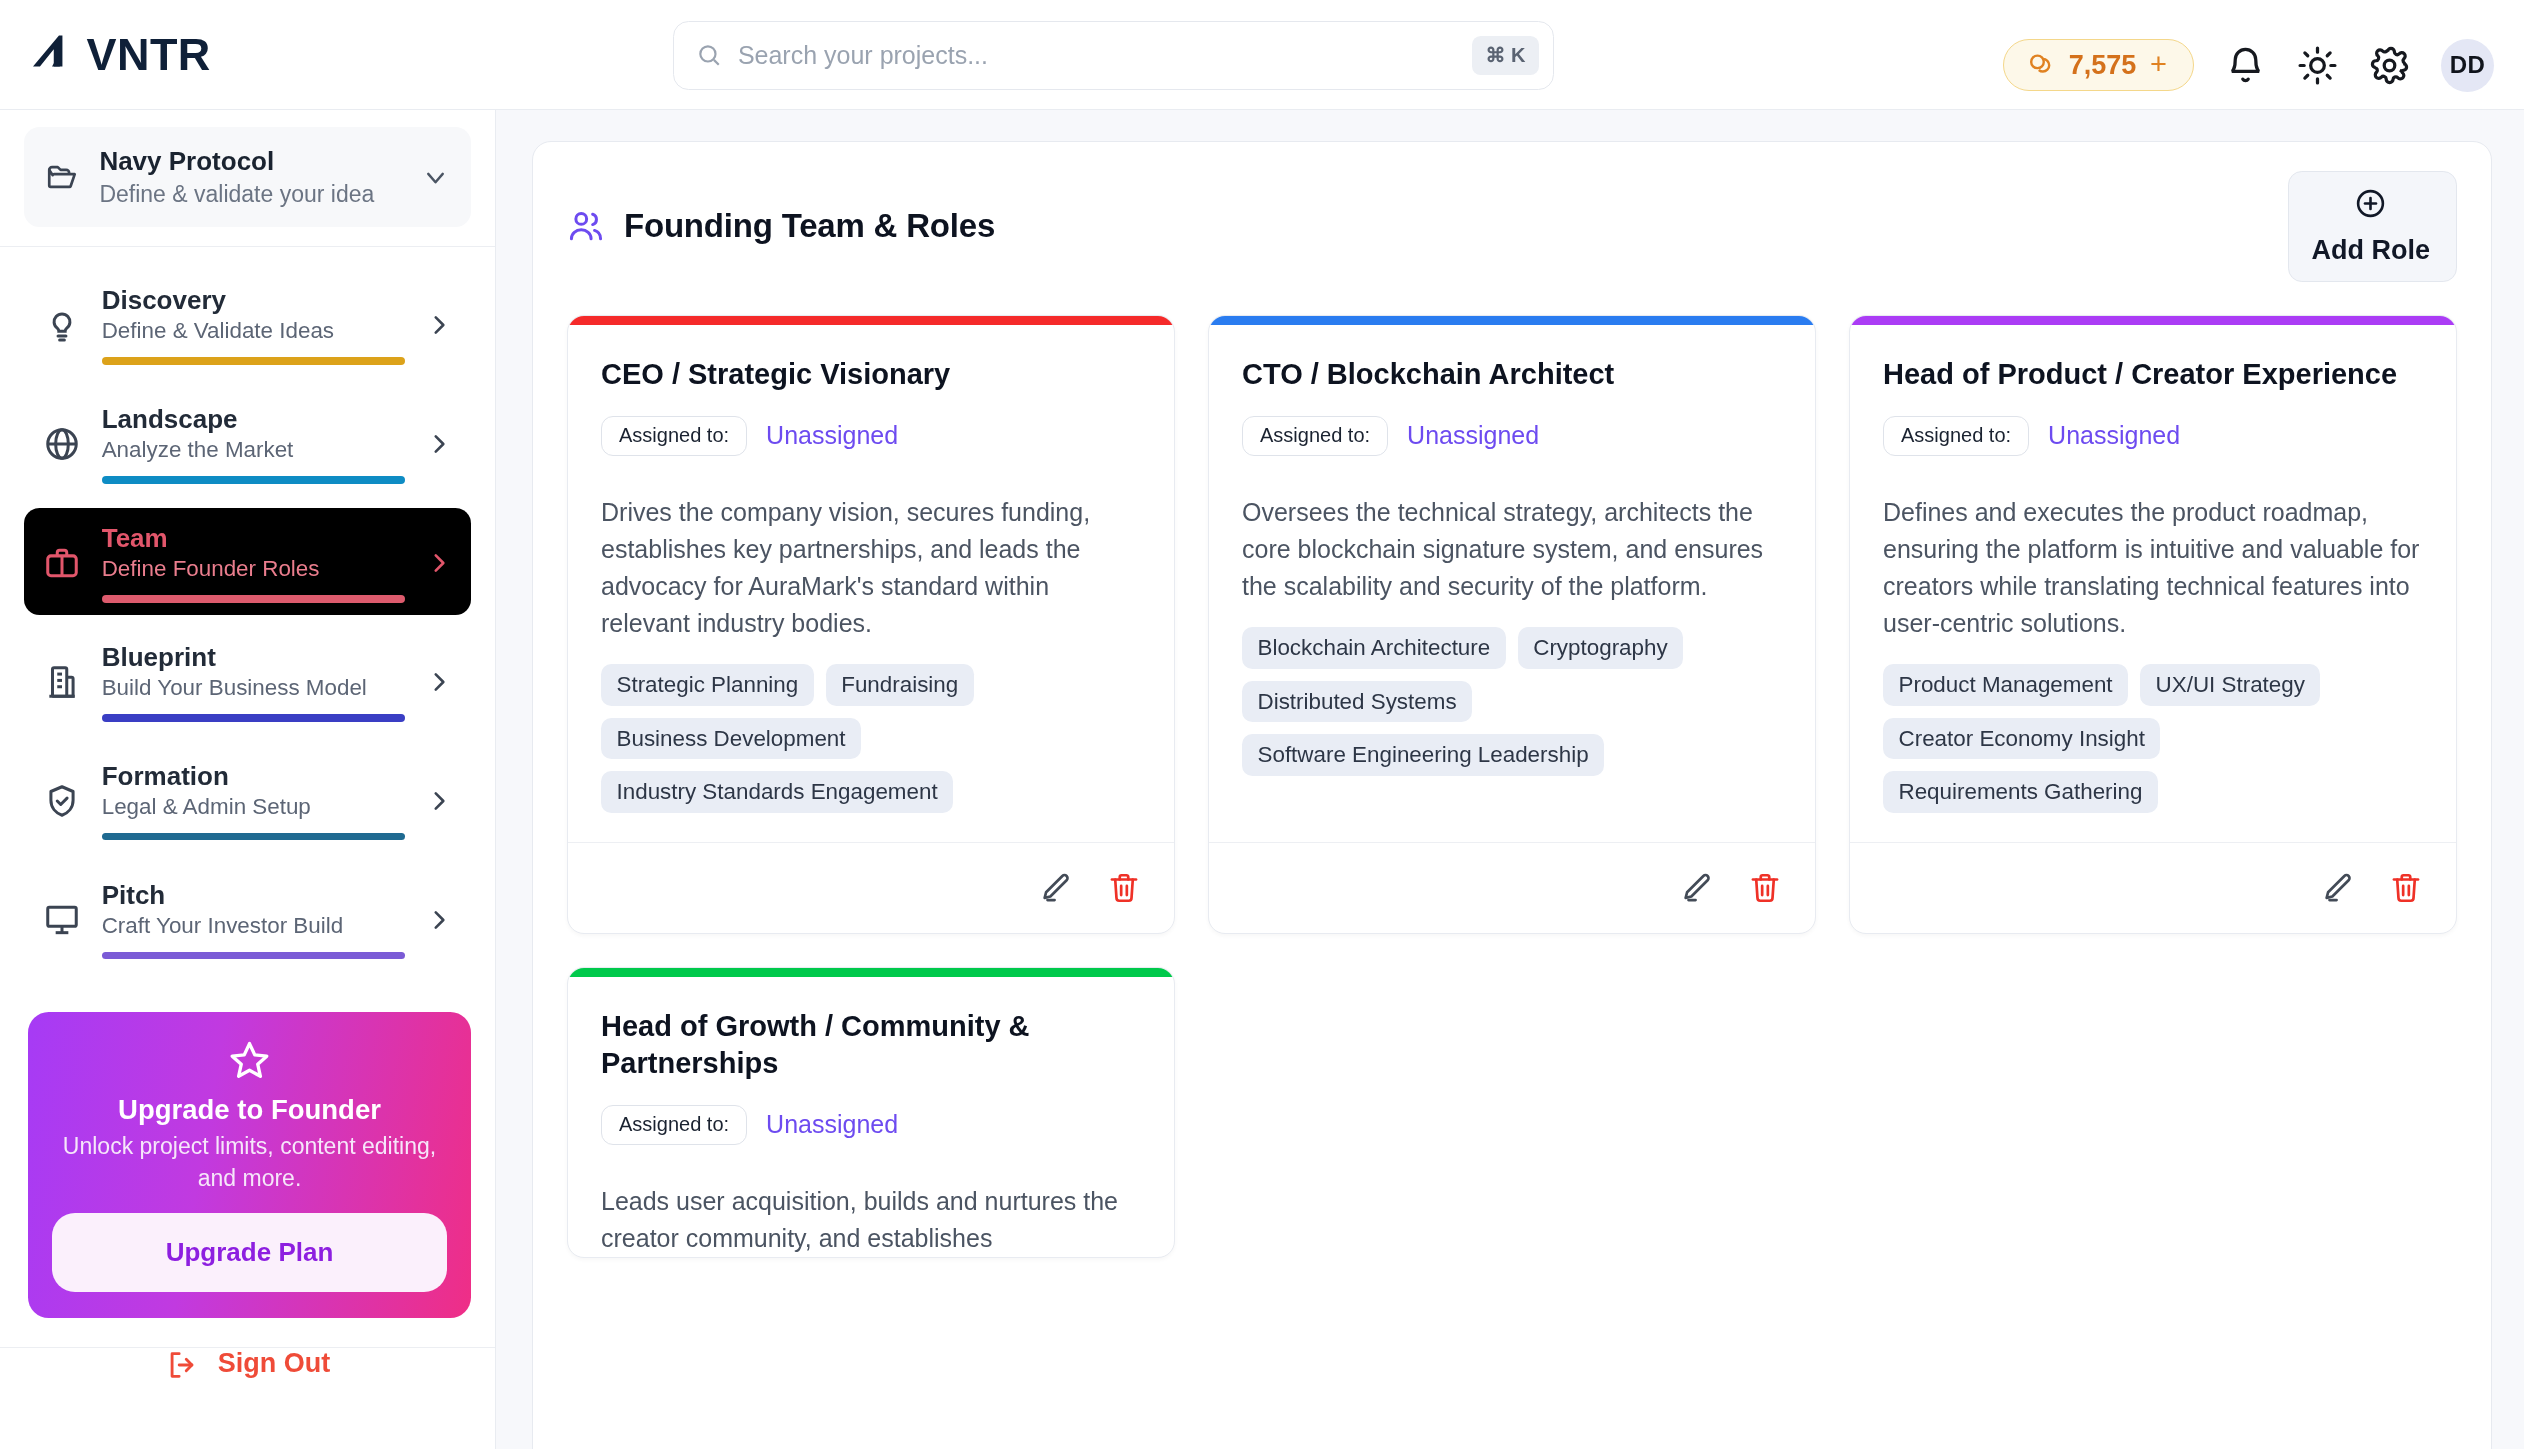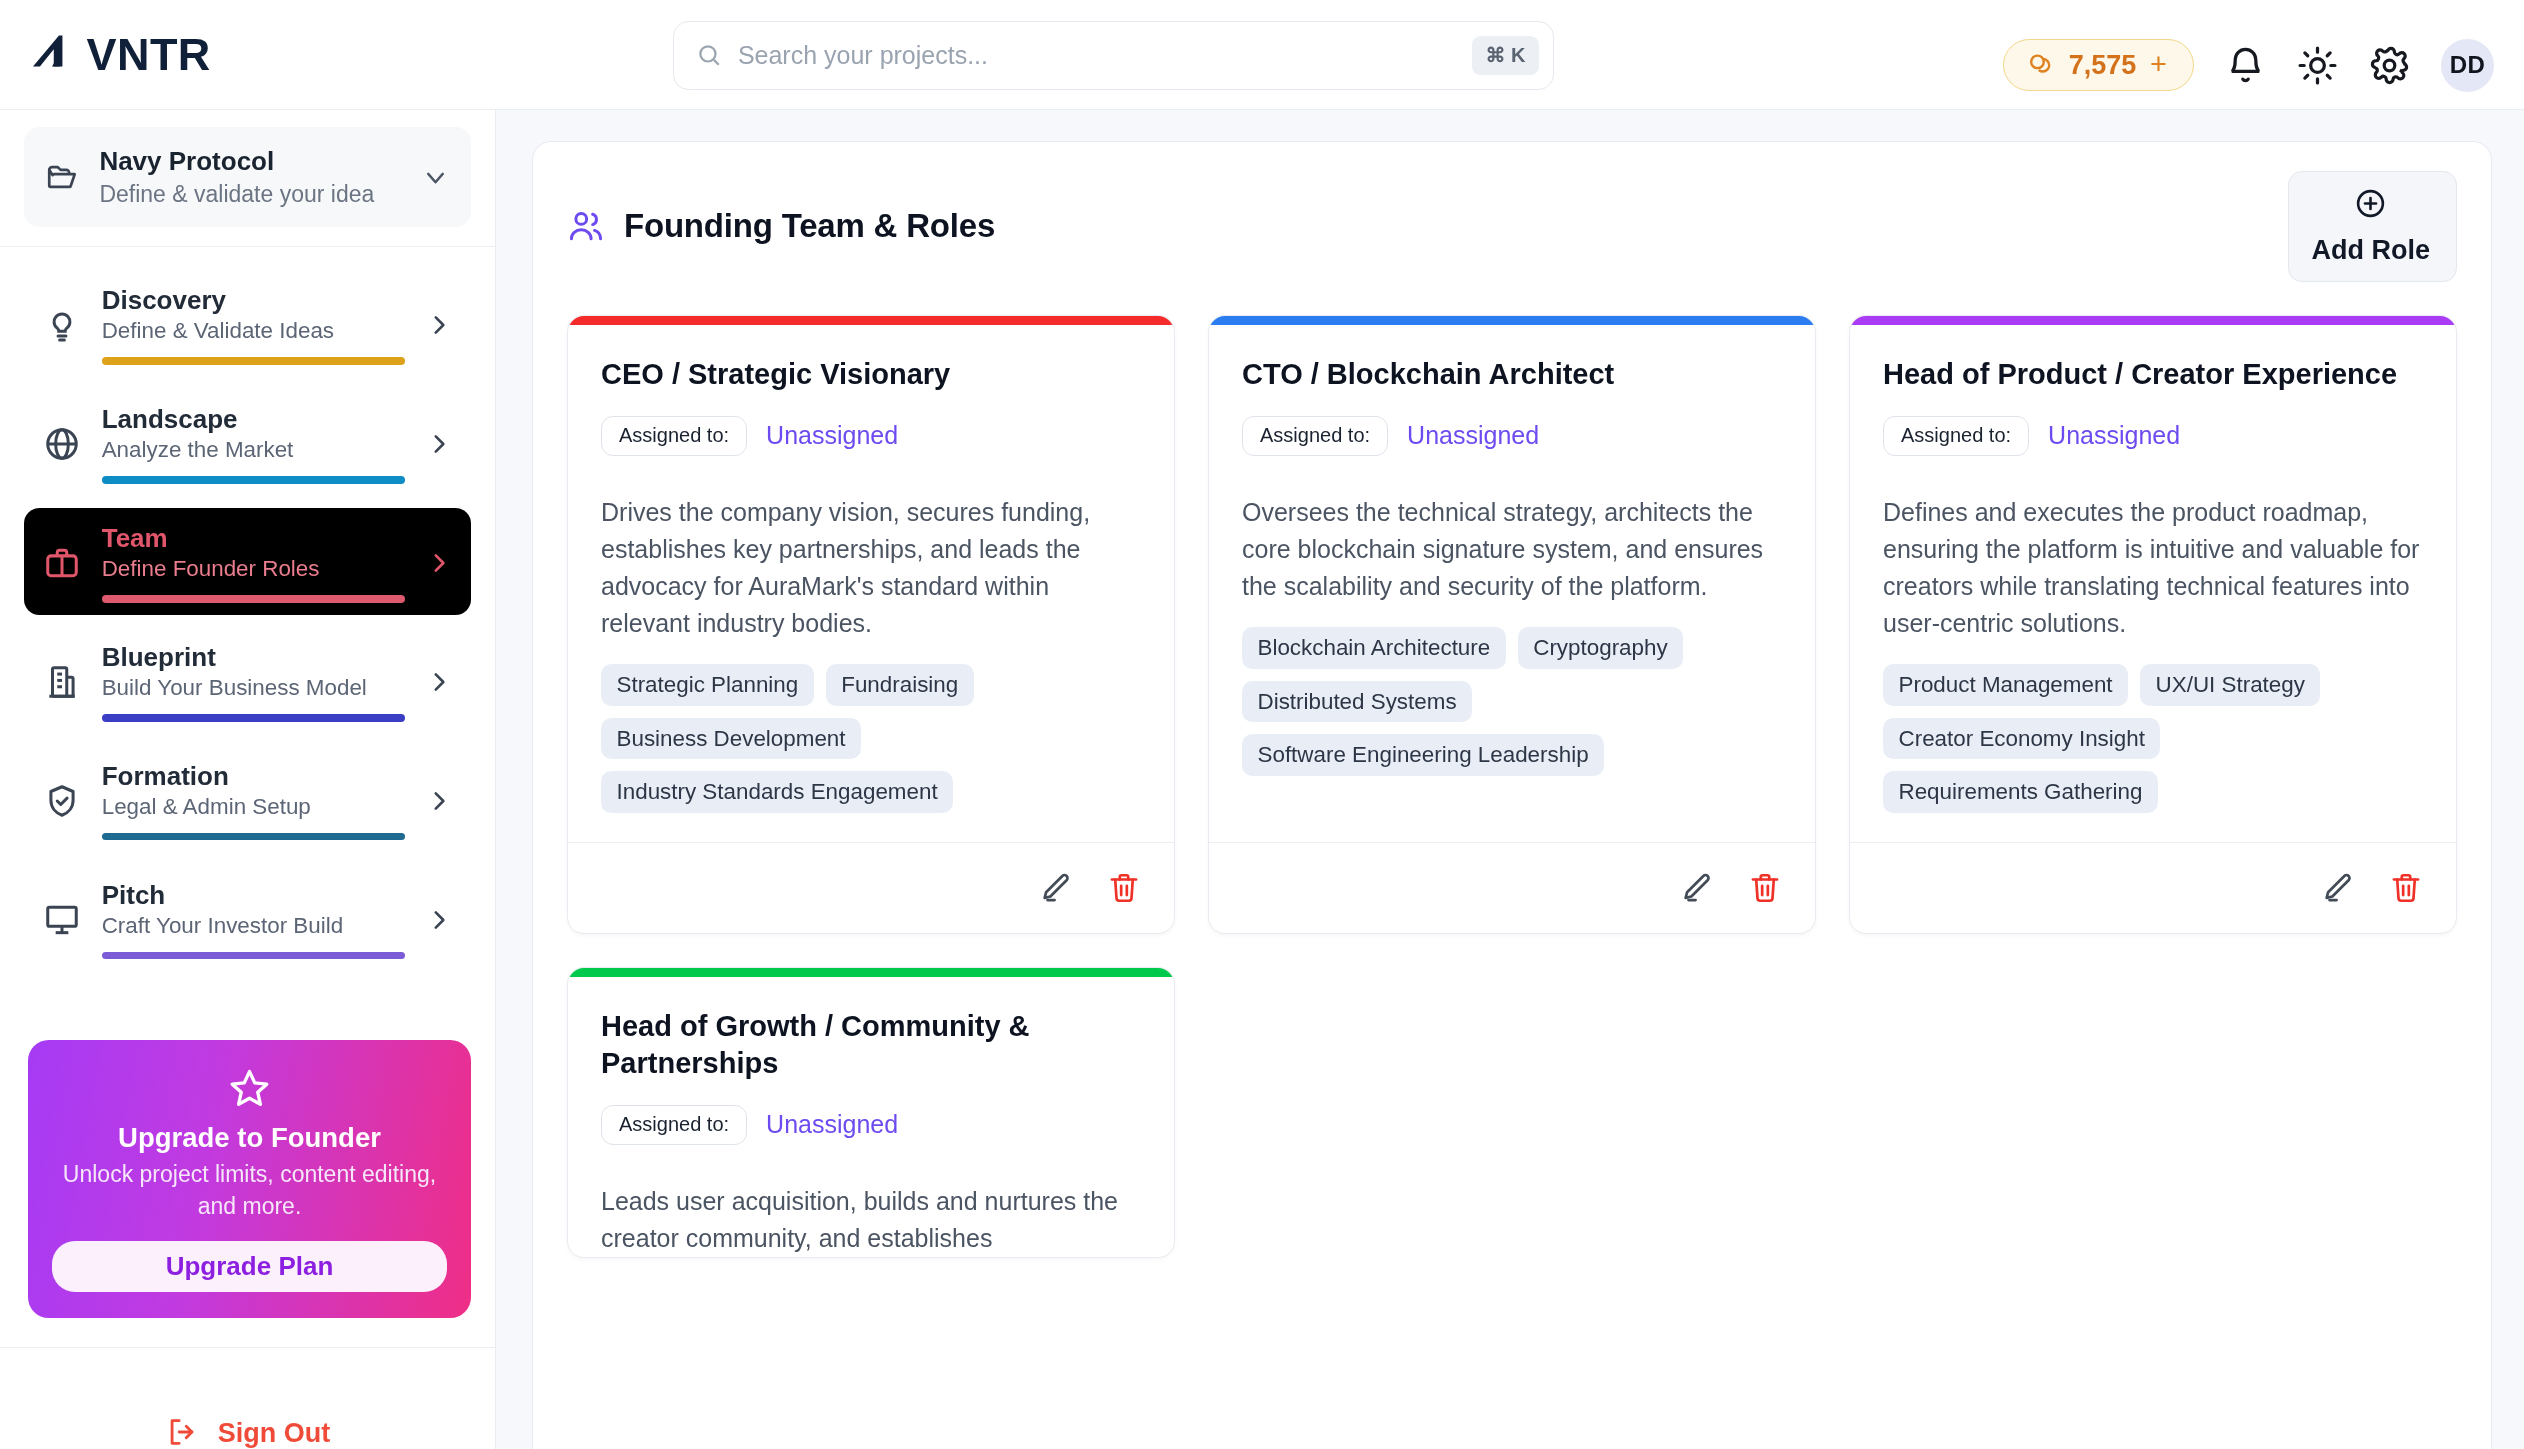--- a/index.html
+++ b/index.html
@@ -113,27 +113,27 @@
     border-radius: 20.7px; padding: 26px 24px 26px 24px;
     background: linear-gradient(100deg, #a63bf5 0%, #c13ae0 40%, #ef2e86 100%);
     text-align: center;
   }
   .star-icon { width: 45px; height: 45px; color: #fff; margin: 0 auto 10.3px auto; display: block; }
   .upgrade-title { font-size: 27.5px; font-weight: 700; color: #fff; line-height: 1.2; }
   .upgrade-sub { font-size: 23px; color: #f6e6fa; line-height: 1.36; margin-top: 5.2px; padding: 0 5.2px; }
   .upgrade-btn {
     margin-top: 19px; width: 100%;
     background: #fbf0fc; border: none; border-radius: 23px;
-    padding: 10px 0; font-family: "Liberation Sans", sans-serif;
+    padding: 24px 0; font-family: "Liberation Sans", sans-serif;
     font-size: 26px; font-weight: 700; color: #8d1fe0; cursor: pointer;
   }
   .signout-wrap {
     position: absolute; left: 0; right: 0; bottom: 0; height: 102px;
     border-top: 1.7px solid #eceef2;
-    display: flex; align-items: flex-end; justify-content: center; gap: 19px;
+    display: flex; align-items: flex-start; justify-content: center; gap: 19px;
   }
   .signout-icon { width: 34px; height: 34px; color: #ef4b38; }
   .signout-label { font-size: 27px; font-weight: 600; color: #ef4b38; }
 
   
   .main {
     flex: 1; min-width: 0; background: #f7f8fb;
     padding: 31px 33px 0 36px; overflow: hidden;
   }
   .panel {

